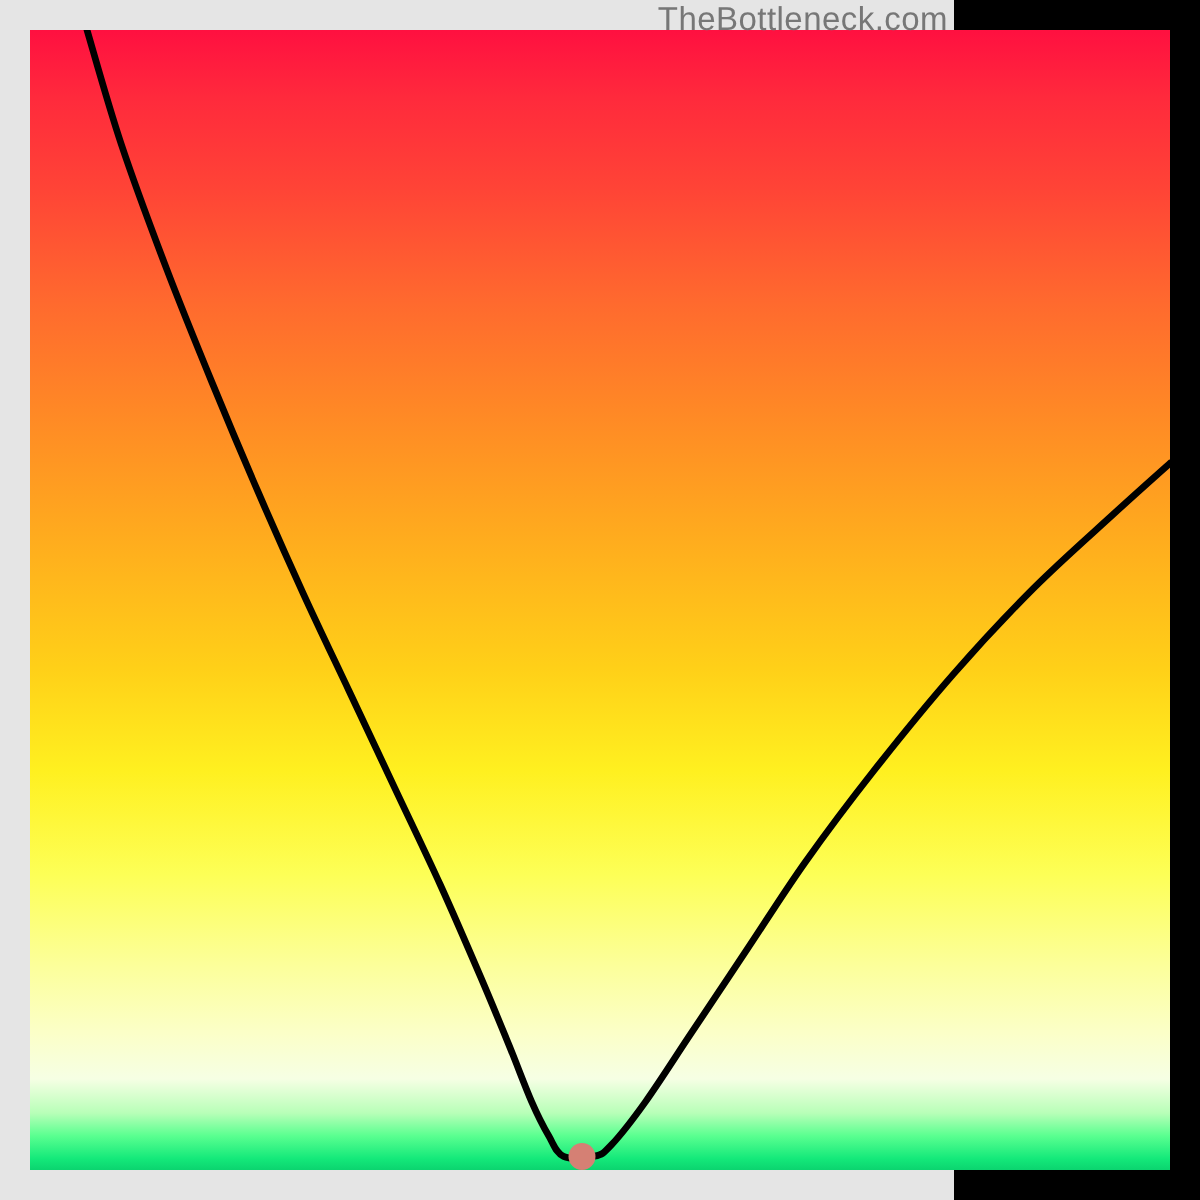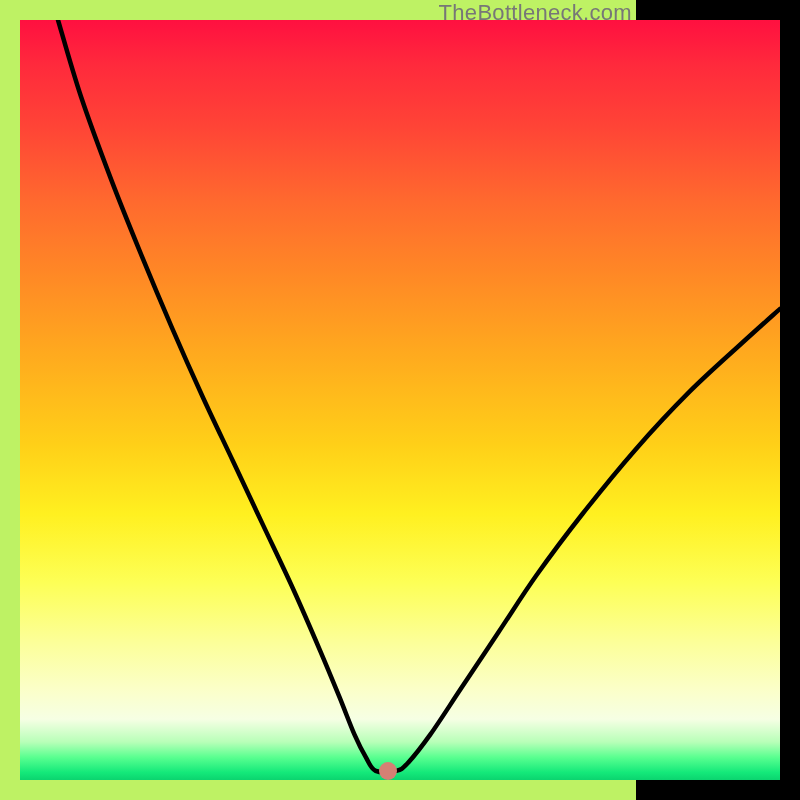--- a/index.html
+++ b/index.html
@@ -8,21 +8,21 @@
     width: 800px;
     height: 800px;
     background: #000;
     overflow: hidden;
     font-family: Arial, Helvetica, sans-serif;
   }
   .stage {
     position: relative;
     width: 636px;
     height: 800px;
-    background: #bef264;
+    background: #e5e5e5;
   }
   .plot-area {
     position: absolute;
     left: 20px;
     top: 20px;
     width: 760px;
     height: 760px;
     
     background: linear-gradient(
       to bottom,

